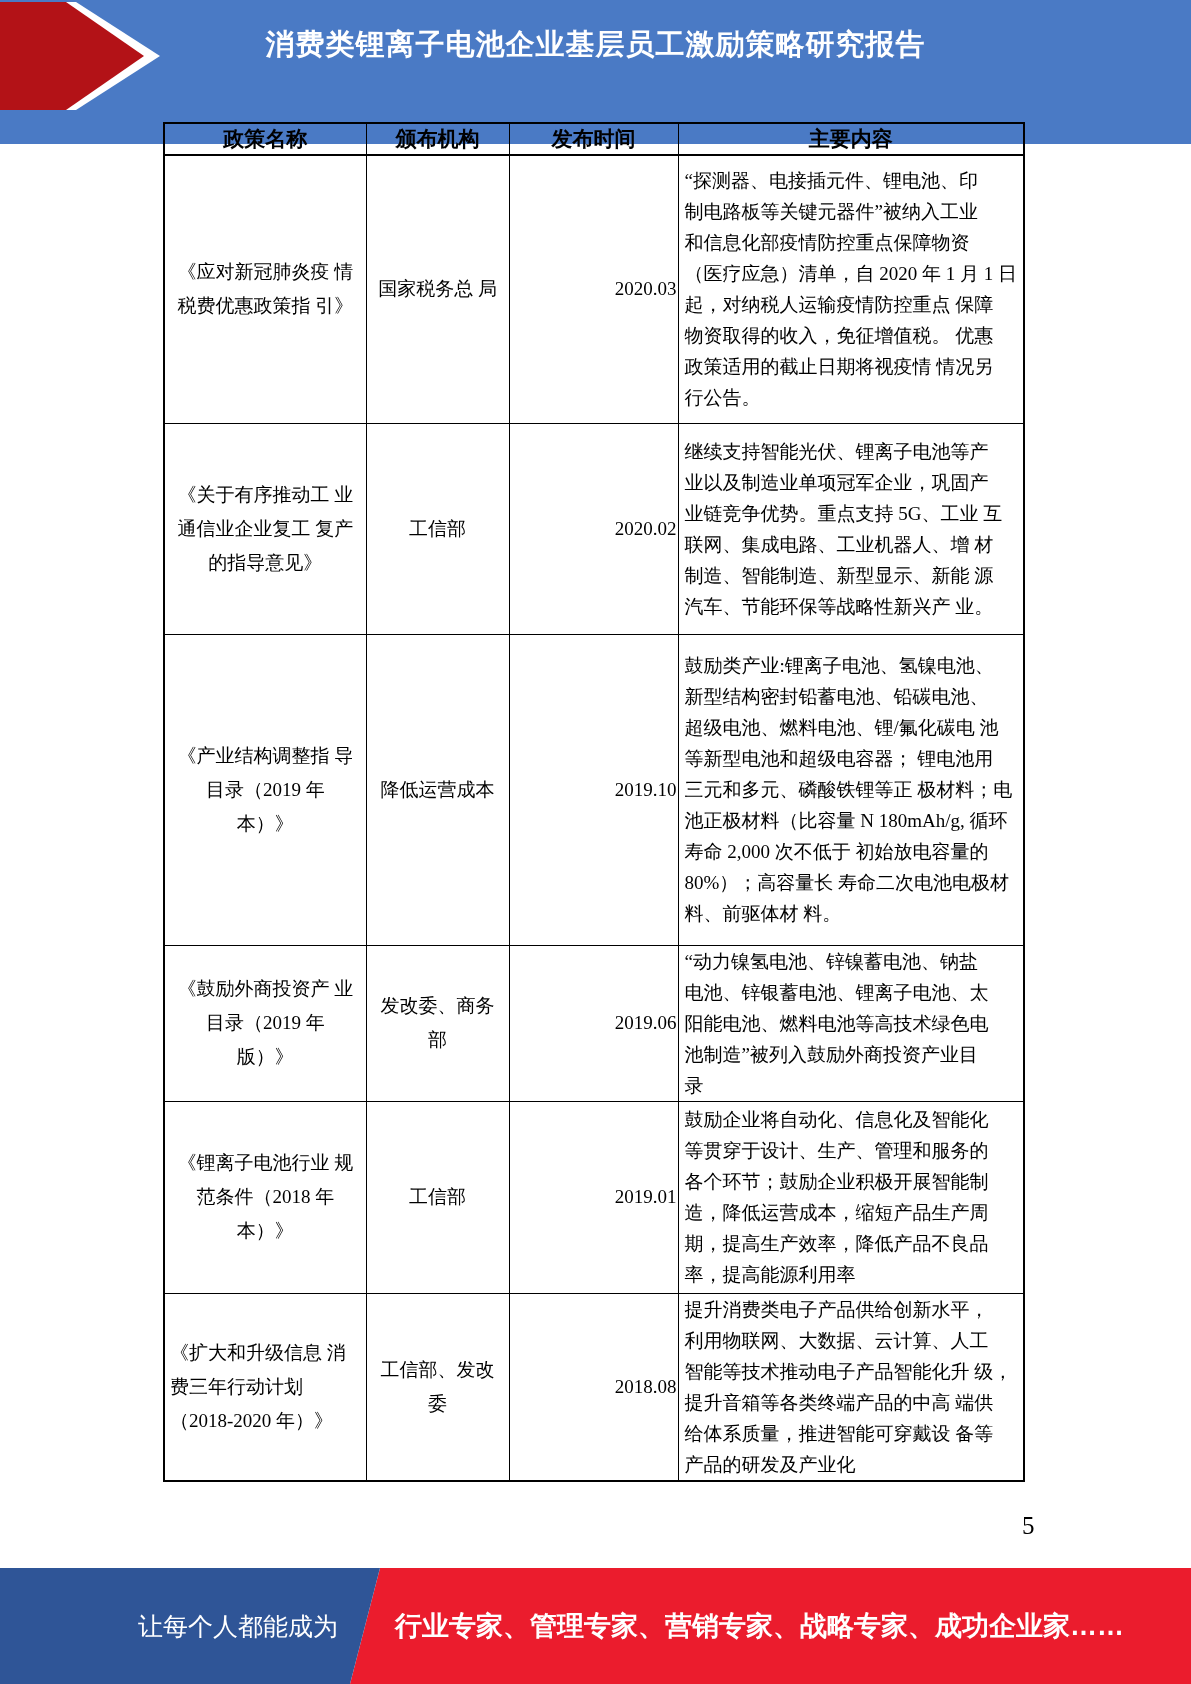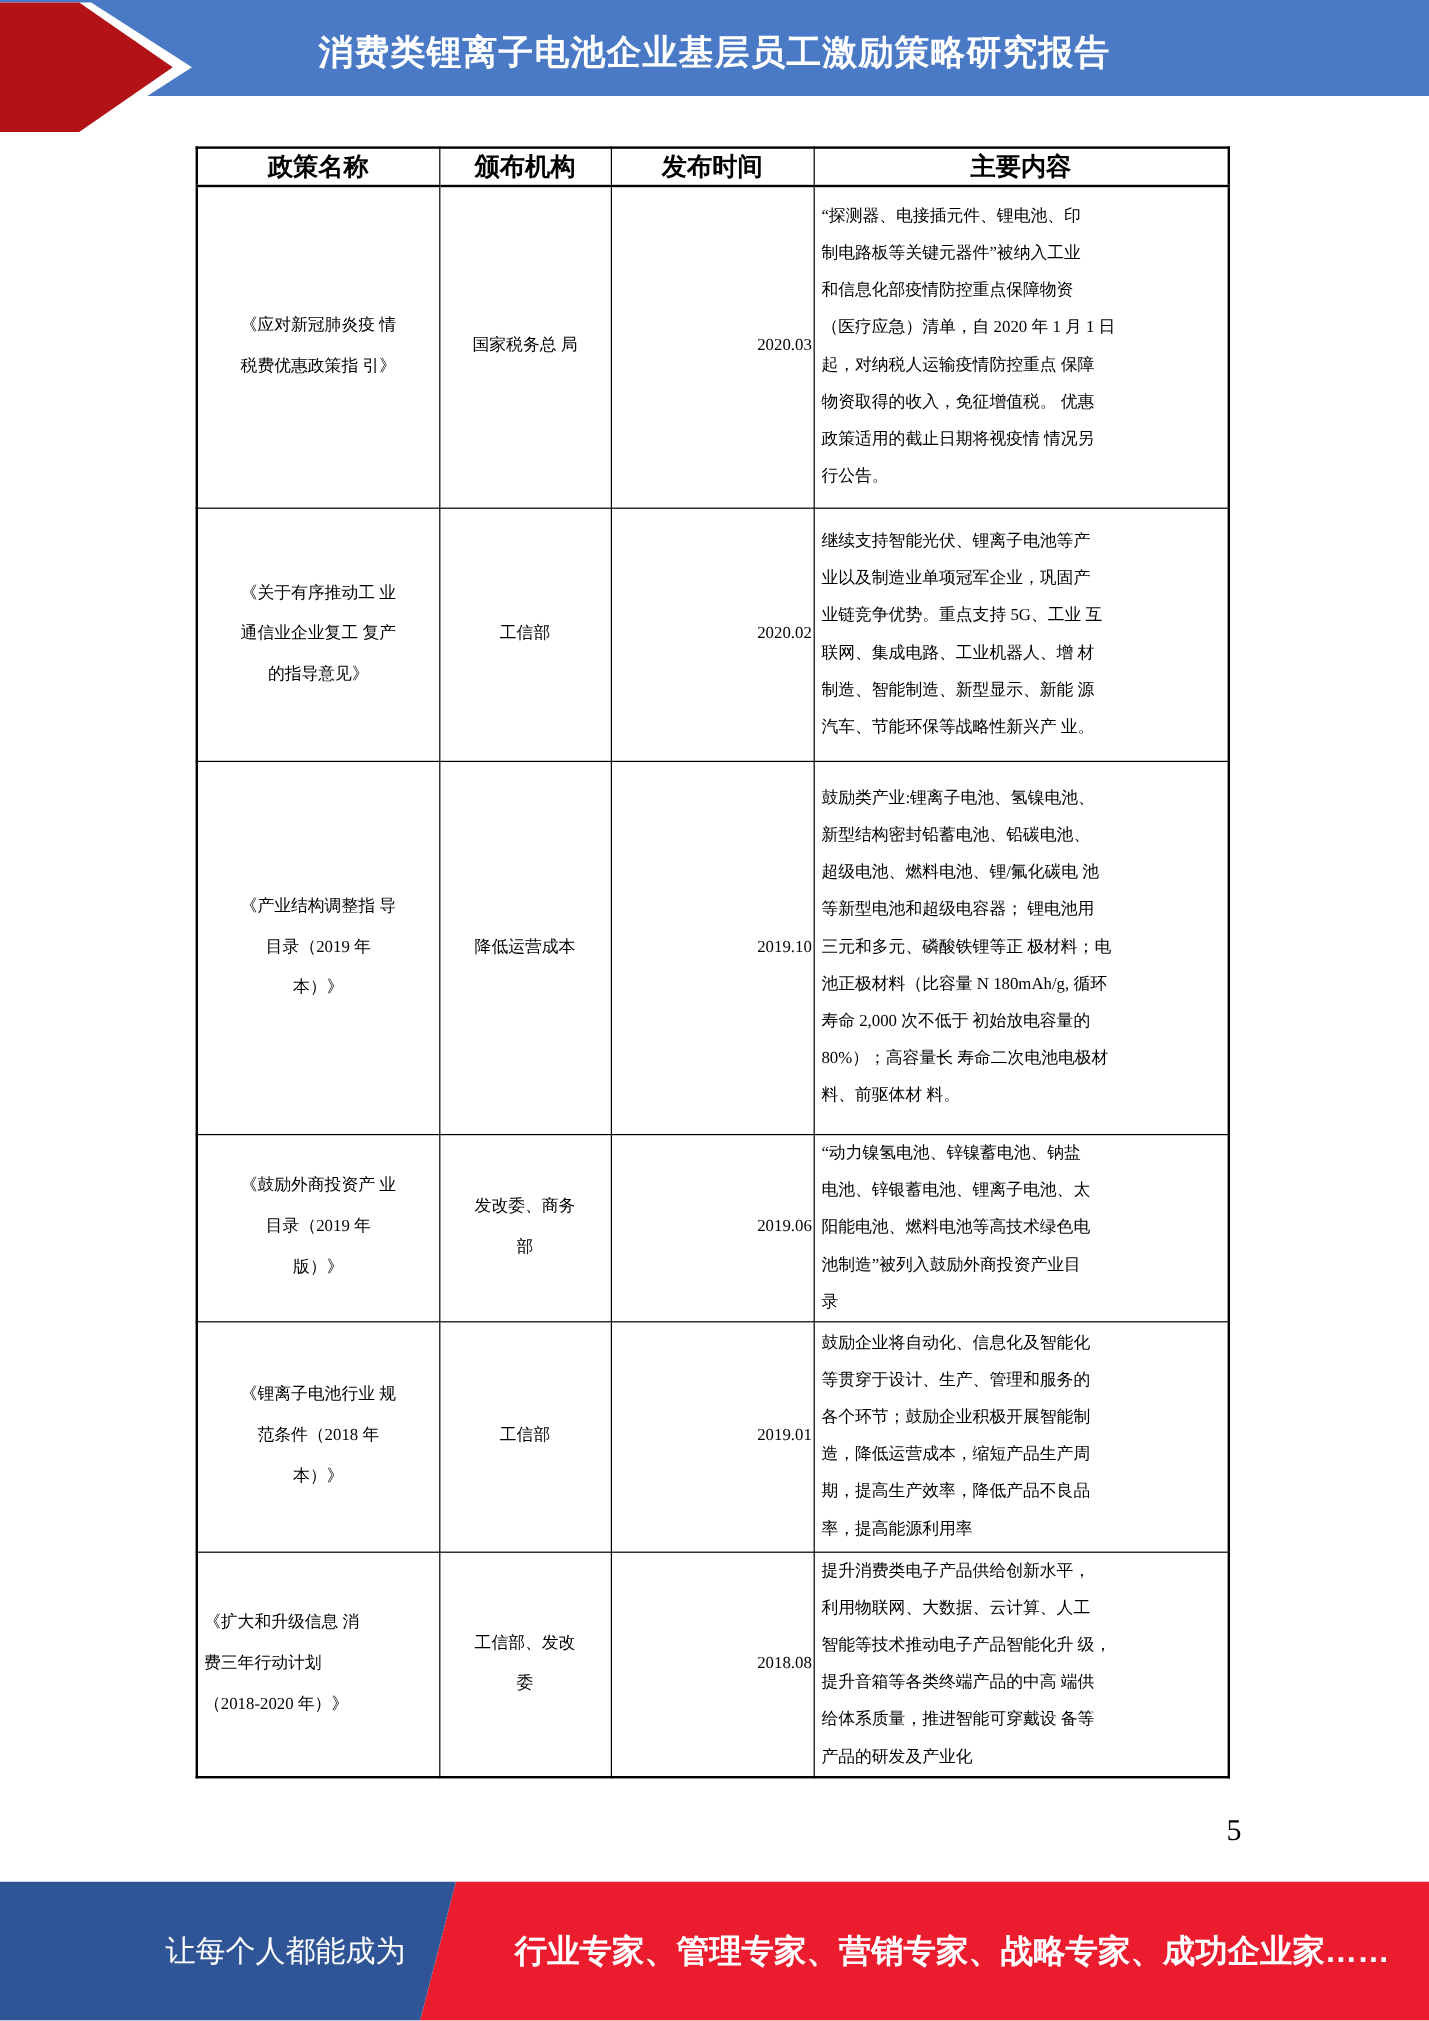--- a/index.html
+++ b/index.html
@@ -1,52 +1,52 @@
 <!DOCTYPE html>
 <html><head>
 <meta charset="utf-8">
 <style>
   html,body{margin:0;padding:0;background:#ffffff;}
   .page{position:relative;width:1191px;height:1684px;background:#ffffff;overflow:hidden;
         font-family:"Liberation Serif",serif;color:#000;}
 
   
-  .banner{position:absolute;top:0;left:0;width:1191px;height:80px;background:#4a7ac5;}
+  .banner{position:absolute;top:0;left:0;width:1191px;height:144px;background:#4a7ac5;}
   .banner-arrow{position:absolute;top:0;left:0;}
   .banner-title{position:absolute;left:0;right:0;top:30px;text-align:center;
                 font-family:"Liberation Sans",sans-serif;font-weight:bold;
                 font-size:29px;line-height:1;color:#ffffff;letter-spacing:1px;}
 
   
   table.policy{position:absolute;left:163px;top:122px;width:860px;
                border-collapse:collapse;table-layout:fixed;}
   table.policy th,table.policy td{border:1px solid #000;overflow:hidden;}
   table.policy{border:2px solid #000;}
   table.policy th{border-bottom:2px solid #000;
                   font-family:"Liberation Sans",sans-serif;font-weight:bold;
                   font-size:21px;text-align:center;vertical-align:middle;}
-  table.policy td{font-size:14px;vertical-align:middle;}
+  table.policy td{font-size:19px;vertical-align:middle;}
   td.c-name{text-align:center;line-height:34px;white-space:pre-line;padding:0 2px;}
   td.c-name.ta-left{text-align:left;padding-left:5px;}
   td.c-agency{text-align:center;line-height:34px;white-space:pre-line;}
   td.c-date{text-align:right;font-size:20px;}
   td.c-content{text-align:left;line-height:31px;white-space:pre-line;padding:0 2px 0 6px;}
 
   
   .page-number{position:absolute;left:1022px;top:1512px;width:50px;
                font-size:25px;text-align:left;}
 
   
   .footer{position:absolute;left:0;top:1568px;width:1191px;height:100px;}
   .footer svg{position:absolute;left:0;top:0;}
   .footer-left-text{position:absolute;left:138px;top:46px;color:#ffffff;
                     font-family:"Liberation Sans",sans-serif;font-size:25px;line-height:1;}
   .footer-right-text{position:absolute;left:395px;top:45px;color:#ffffff;
                      font-family:"Liberation Sans",sans-serif;font-weight:bold;
-                     font-size:27px;line-height:1;margin-left:34px;}
+                     font-size:27px;line-height:1;}
 </style>
 </head>
 <body>
 
 <div class="page">
 
   <div class="banner">
     <svg class="banner-arrow" width="170" height="112" viewBox="0 0 170 112">
       <polygon points="0,2 76,2 160,56 76,110 0,110" fill="#ffffff"></polygon>
       <polygon points="0,2 66,2 144,56 66,110 0,110" fill="#b31217"></polygon>

